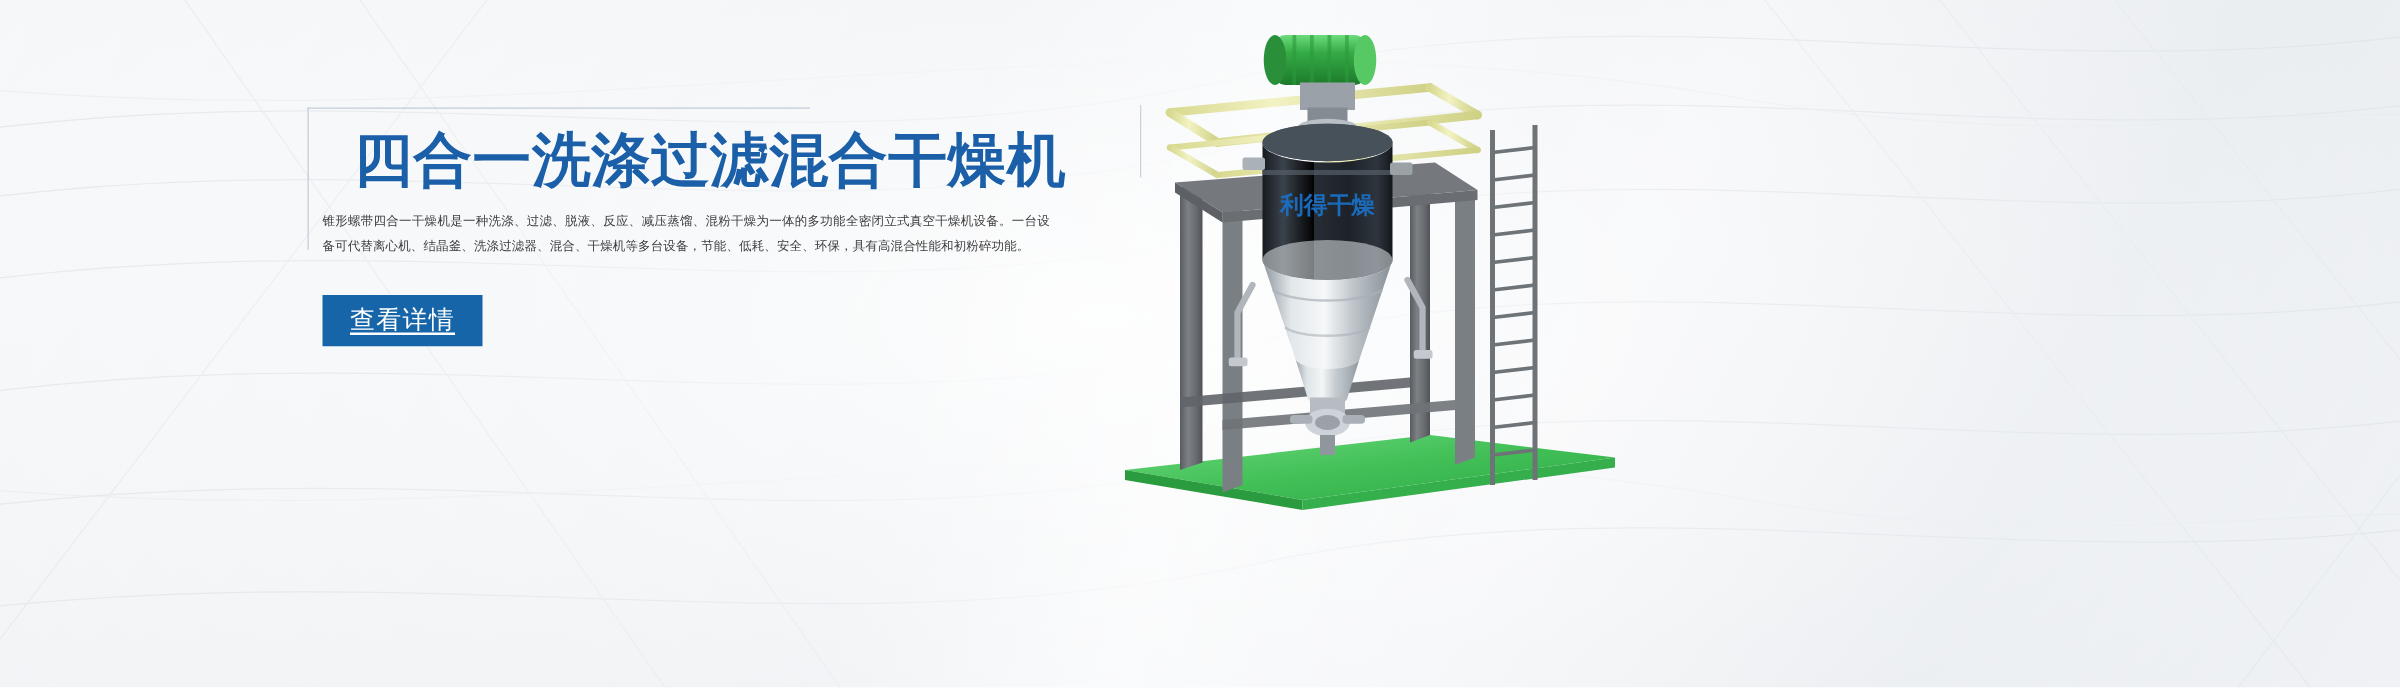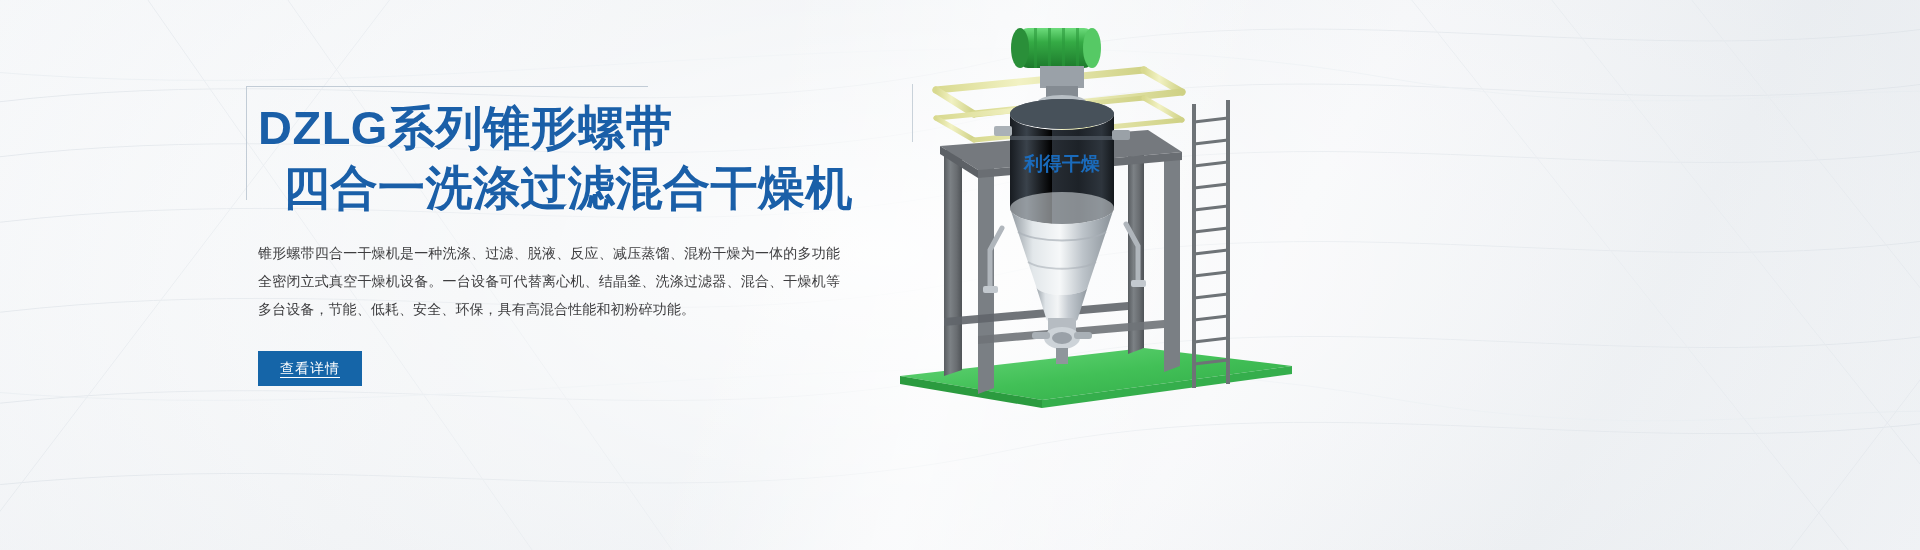--- a/index.html
+++ b/index.html
@@ -69,35 +69,35 @@
     font-size: 47px;
     font-weight: 700;
     letter-spacing: 0.5px;
     line-height: 1.27;
     text-shadow: 0 1px 0 rgba(255,255,255,0.6);
   }
   #title .line1 { display: block; }
   #title .line2 { display: block; text-align: center; }
 
   #desc {
-    margin-top: 22px;
+    margin-top: 10px;
     width: 582px;
     color: #3d3d3f;
-    font-size: 14px;
+    font-size: 10px;
     line-height: 2.0;
     letter-spacing: 0.1px;
     text-align: justify;
   }
 
   #cta {
     display: inline-block;
     margin-top: 28px;
     background: #1565a8;
     color: #ffffff;
-    font-size: 14px;
+    font-size: 20px;
     letter-spacing: 1px;
     padding: 10px 22px 11px;
     border: none;
     cursor: pointer;
     line-height: 1;
   }
   #cta .cta-label {
     text-decoration: underline;
     text-underline-offset: 4px;
   }
@@ -143,21 +143,20 @@
   <div class="vignette"></div>
   <div class="sheen"></div>
 
   <div id="content">
 
     <div class="bracket-top"></div>
     <div class="bracket-left"></div>
     <div class="bracket-right"></div>
 
     <h1 id="title">
-      <span class="line1">DZLG系列锥形螺带</span>
       <span class="line2">四合一洗涤过滤混合干燥机</span>
     </h1>
 
     <p id="desc">锥形螺带四合一干燥机是一种洗涤、过滤、脱液、反应、减压蒸馏、混粉干燥为一体的多功能全密闭立式真空干燥机设备。一台设备可代替离心机、结晶釜、洗涤过滤器、混合、干燥机等多台设备，节能、低耗、安全、环保，具有高混合性能和初粉碎功能。</p>
 
     <button id="cta">
       <span class="cta-label">查看详情</span>
     </button>
   </div>
 

